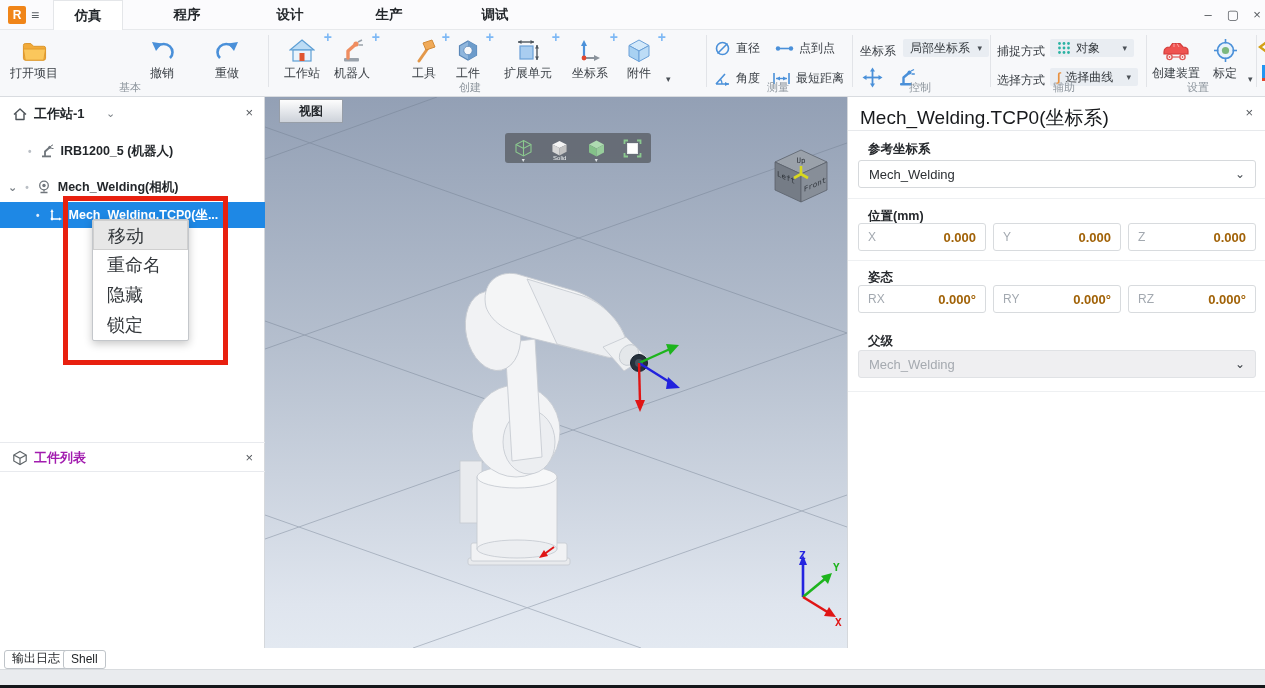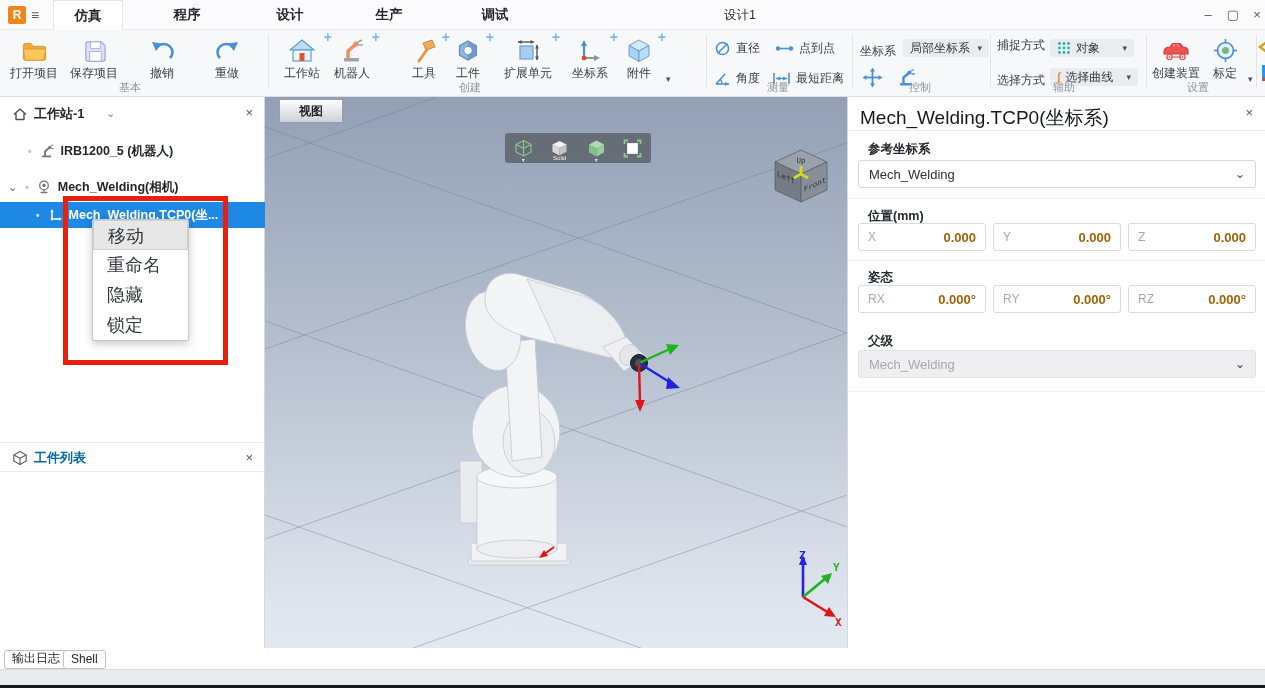--- a/index.html
+++ b/index.html
@@ -39,21 +39,21 @@
   .trow { position:absolute; left:0; width:265px; height:24px; display:flex; align-items:center; font-size:12.5px; font-weight:bold; color:#22262a; white-space:nowrap; }
   .trow .dot { color:#b9bec4; font-size:10px; }
   .trow.sel { background:#1e88e5; color:#fff; height:26px; }
   .trow.sel .dot { color:#e3eefb; }
   .ctxmenu { position:absolute; left:92px; top:122px; width:97px; background:#fff; border:1px solid #c4c7cb; border-radius:2px; box-shadow:0 3px 8px rgba(0,0,0,.22); z-index:5; }
   .ctxitem { height:30px; line-height:30px; padding-left:14px; font-size:18px; color:#33373b; }
   .ctxitem.hover { background:#e7e7e7; border:1px solid #cfcfcf; }
   .annot { position:absolute; left:63px; top:99px; width:165px; height:169px; border:5px solid #e8200f; z-index:6; pointer-events:none; }
   .sb-div { position:absolute; left:0; width:265px; height:1px; background:#e8eaee; }
   .pl-head { position:absolute; left:0; top:347px; width:265px; height:27px; }
-  .pl-title { position:absolute; left:34px; top:5px; font-size:13px; font-weight:bold; color:#0369a1; }
+  .pl-title { position:absolute; left:34px; top:5px; font-size:13px; font-weight:bold; color:#a21caf; }
 
   
   .viewport { position:absolute; left:265px; top:97px; width:582px; height:551px; background:linear-gradient(180deg,#93a0b5 0%,#b5bfce 45%,#dfe5ee 92%,#e3e9f1 100%); overflow:hidden; }
   .vtab { position:absolute; left:14px; top:2px; width:64px; height:24px; background:linear-gradient(180deg,#fdfdfd,#cdd2da); border:1px solid #979ea8; text-align:center; line-height:22px; font-size:12px; font-weight:bold; color:#24282c; }
   .vtoolbar { position:absolute; left:240px; top:36px; width:146px; height:30px; background:rgba(96,101,109,.88); border-radius:3px; display:flex; align-items:center; justify-content:space-around; }
   .vtcell { position:relative; width:32px; height:30px; display:flex; align-items:center; justify-content:center; }
   .vtcell .car { position:absolute; bottom:0; left:50%; transform:translateX(-50%); font-size:6px; color:#dfe3e8; }
   .solidlbl { position:absolute; bottom:2px; left:50%; transform:translateX(-50%); font-size:6px; color:#f2f4f6; line-height:6px; }
 
   
@@ -84,46 +84,35 @@
 <div class="win">
 
   <div class="titlebar">
     <div class="logo">R</div>
     <div class="hamburger">≡</div>
     <div class="mtab active" style="left:53px;width:70px;">仿真</div>
     <div class="mtab" style="left:152px;width:70px;">程序</div>
     <div class="mtab" style="left:258px;width:64px;">设计</div>
     <div class="mtab" style="left:357px;width:64px;">生产</div>
     <div class="mtab" style="left:463px;width:64px;">调试</div>
-    <div class="wtitle">设计1</div>
     <div class="winbtn" style="left:1198px;">–</div>
     <div class="winbtn" style="left:1223px;">▢</div>
     <div class="winbtn" style="left:1247px;">×</div>
   </div>
 
   <div class="ribbon">
 
     <div class="rbtn" style="left:7px;width:54px;">
       <div class="ric">
         <svg width="27" height="24" viewBox="0 0 28 26">
             <path d="M2,8 Q2,6 4,6 H10 L13,9 H24 Q26,9 26,11 V22 Q26,24 24,24 H4 Q2,24 2,22 Z" fill="#f2ab39" stroke="#da9226" stroke-width="1"></path>
             <path d="M2,12 H26 L24,24 H4 Z" fill="#fbc75c" stroke="#da9226" stroke-width="0.8"></path>
           </svg>
       </div>
       <div class="rlb">打开项目</div>
-    </div>
-    <div class="rbtn" style="left:65px;width:58px;">
-      <div class="ric">
-        <svg width="25" height="25" viewBox="0 0 26 26">
-            <path d="M4,6 Q4,4 6,4 H20 L24,8 V22 Q24,24 22,24 H6 Q4,24 4,22 Z" fill="#dfe2f6" stroke="#9aa3dc" stroke-width="1.2"></path>
-            <rect x="9" y="4" width="10" height="7" fill="#fff" stroke="#9aa3dc" stroke-width="0.8"></rect>
-            <rect x="8" y="14" width="12" height="10" fill="#fff" stroke="#9aa3dc" stroke-width="0.8"></rect>
-          </svg>
-      </div>
-      <div class="rlb">保存项目</div>
     </div>
     <div class="rbtn" style="left:138px;width:48px;">
       <div class="ric">
         <svg width="27" height="25" viewBox="0 0 27 25">
             <path d="M21,20 A8,7.5 0 1 0 8.5,8.5" fill="none" stroke="#4a90d9" stroke-width="2.6"></path>
             <polygon points="3,4 13,5.5 7,13" fill="#4a90d9"></polygon>
           </svg>
       </div>
       <div class="rlb">撤销</div>
     </div>
@@ -281,21 +270,21 @@
       <svg width="21" height="21" viewBox="0 0 21 21">
           <rect x="4" y="16" width="12" height="2.6" rx="1" fill="#4a90d9"></rect>
           <path d="M7.5,16 L7.5,10.5 L13.5,5.5" fill="none" stroke="#4a90d9" stroke-width="2.4" stroke-linecap="round" stroke-linejoin="round"></path>
           <circle cx="13.5" cy="5.5" r="2" fill="#4a90d9"></circle>
           <path d="M15,4 L18,2.5 M15.5,7 L18.8,7" stroke="#4a90d9" stroke-width="1.3"></path>
         </svg>
     </div>
     <div class="rcap" style="left:890px;width:60px;">控制</div>
     <div class="rsep" style="left:990px;"></div>
 
-    <div class="rlabel" style="left:997px;top:7px;">捕捉方式</div>
+    <div class="rlabel" style="left:997px;top:13px;">捕捉方式</div>
     <div class="rdrop" style="left:1050px;top:9px;width:84px;">
       <svg width="14" height="14" viewBox="0 0 14 14">
           <g fill="#2bb3a3">
             <circle cx="2.5" cy="2.5" r="1.4"></circle>
             <circle cx="7" cy="2.5" r="1.4"></circle>
             <circle cx="11.5" cy="2.5" r="1.4"></circle>
             <circle cx="2.5" cy="7" r="1.4"></circle>
             <circle cx="7" cy="7" r="1.4"></circle>
             <circle cx="11.5" cy="7" r="1.4"></circle>
             <circle cx="2.5" cy="11.5" r="1.4"></circle>

